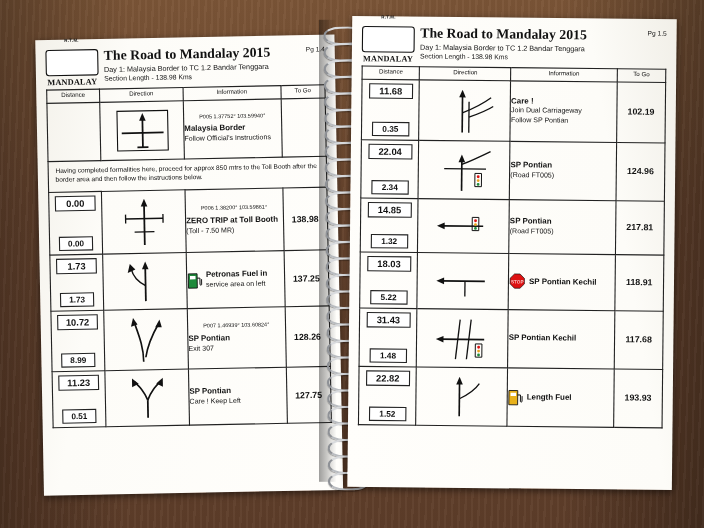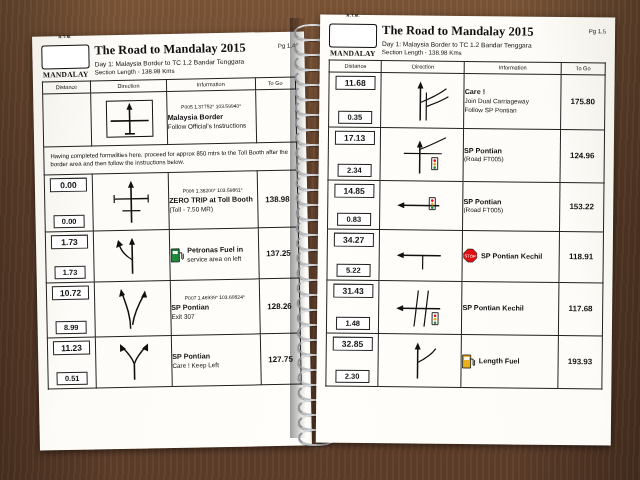--- a/index.html
+++ b/index.html
@@ -384,27 +384,27 @@
                   <path d="M30 26 C 40 22, 48 18, 56 12" fill="none" stroke="#111" stroke-width="1.2"></path>
                   <path d="M36 30 C 44 27, 52 24, 58 20" fill="none" stroke="#111" stroke-width="1.2"></path>
                 </svg>
               </div>
             </td>
             <td class="info">
               <span class="big">Care !</span><br>
               <span style="white-space:pre-line;">Join Dual Carriageway
 Follow SP Pontian</span>
             </td>
-            <td class="togo">175.80</td>
+            <td class="togo">102.19</td>
           </tr>
 
           <tr>
             <td>
               <div class="dist-wrap" style="min-height:52px;">
-                <div class="dist-top">17.13</div>
+                <div class="dist-top">22.04</div>
                 <div class="dist-bot">2.34</div>
               </div>
             </td>
             <td>
               <div class="dirbox">
                 <svg width="64" height="46" viewBox="0 0 64 46">
                   <line x1="30" y1="42" x2="30" y2="14" stroke="#111" stroke-width="1.5"></line>
                   <line x1="14" y1="22" x2="52" y2="22" stroke="#111" stroke-width="1.2"></line>
                   <path d="M30 18 C 40 14, 48 10, 56 6" fill="none" stroke="#111" stroke-width="1.2"></path>
                   <polygon points="30,9 27,16 33,16" fill="#111"></polygon>
@@ -419,46 +419,46 @@
               <span class="big">SP Pontian</span><br>
               <span>(Road FT005)</span>
             </td>
             <td class="togo">124.96</td>
           </tr>
 
           <tr>
             <td>
               <div class="dist-wrap" style="min-height:48px;align-items:center;">
                 <div class="dist-top">14.85</div>
-                <div class="dist-bot">0.83</div>
+                <div class="dist-bot">1.32</div>
               </div>
             </td>
             <td>
               <div class="dirbox">
                 <svg width="64" height="40" viewBox="0 0 64 40">
                   <line x1="12" y1="20" x2="50" y2="20" stroke="#111" stroke-width="1.5"></line>
                   <polygon points="8,20 15,17 15,23" fill="#111"></polygon>
                   <rect x="40" y="12" width="6" height="12" fill="none" stroke="#111" stroke-width="0.9"></rect>
                   <circle cx="43" cy="15" r="1.3" fill="#d11"></circle>
                   <circle cx="43" cy="18.5" r="1.3" fill="#e8a21a"></circle>
                   <circle cx="43" cy="22" r="1.3" fill="#1f8a3b"></circle>
                 </svg>
               </div>
             </td>
             <td class="info">
               <span class="big">SP Pontian</span><br>
               <span>(Road FT005)</span>
             </td>
-            <td class="togo">153.22</td>
+            <td class="togo">217.81</td>
           </tr>
 
           <tr>
             <td>
               <div class="dist-wrap" style="min-height:50px;">
-                <div class="dist-top">34.27</div>
+                <div class="dist-top">18.03</div>
                 <div class="dist-bot">5.22</div>
               </div>
             </td>
             <td>
               <div class="dirbox">
                 <svg width="64" height="40" viewBox="0 0 64 40">
                   <line x1="12" y1="20" x2="52" y2="20" stroke="#111" stroke-width="1.5"></line>
                   <polygon points="8,20 15,17 15,23" fill="#111"></polygon>
                   <line x1="34" y1="20" x2="34" y2="34" stroke="#111" stroke-width="1.2"></line>
                 </svg>
@@ -501,22 +501,22 @@
             </td>
             <td class="info">
               <span class="big">SP Pontian Kechil</span>
             </td>
             <td class="togo">117.68</td>
           </tr>
 
           <tr>
             <td>
               <div class="dist-wrap" style="min-height:52px;">
-                <div class="dist-top">32.85</div>
-                <div class="dist-bot">2.30</div>
+                <div class="dist-top">22.82</div>
+                <div class="dist-bot">1.52</div>
               </div>
             </td>
             <td>
               <div class="dirbox">
                 <svg width="64" height="44" viewBox="0 0 64 44">
                   <line x1="30" y1="40" x2="30" y2="8" stroke="#111" stroke-width="1.5"></line>
                   <polygon points="30,4 27,11 33,11" fill="#111"></polygon>
                   <path d="M30 24 C 38 20, 44 16, 48 10" fill="none" stroke="#111" stroke-width="1.2"></path>
                 </svg>
               </div>

